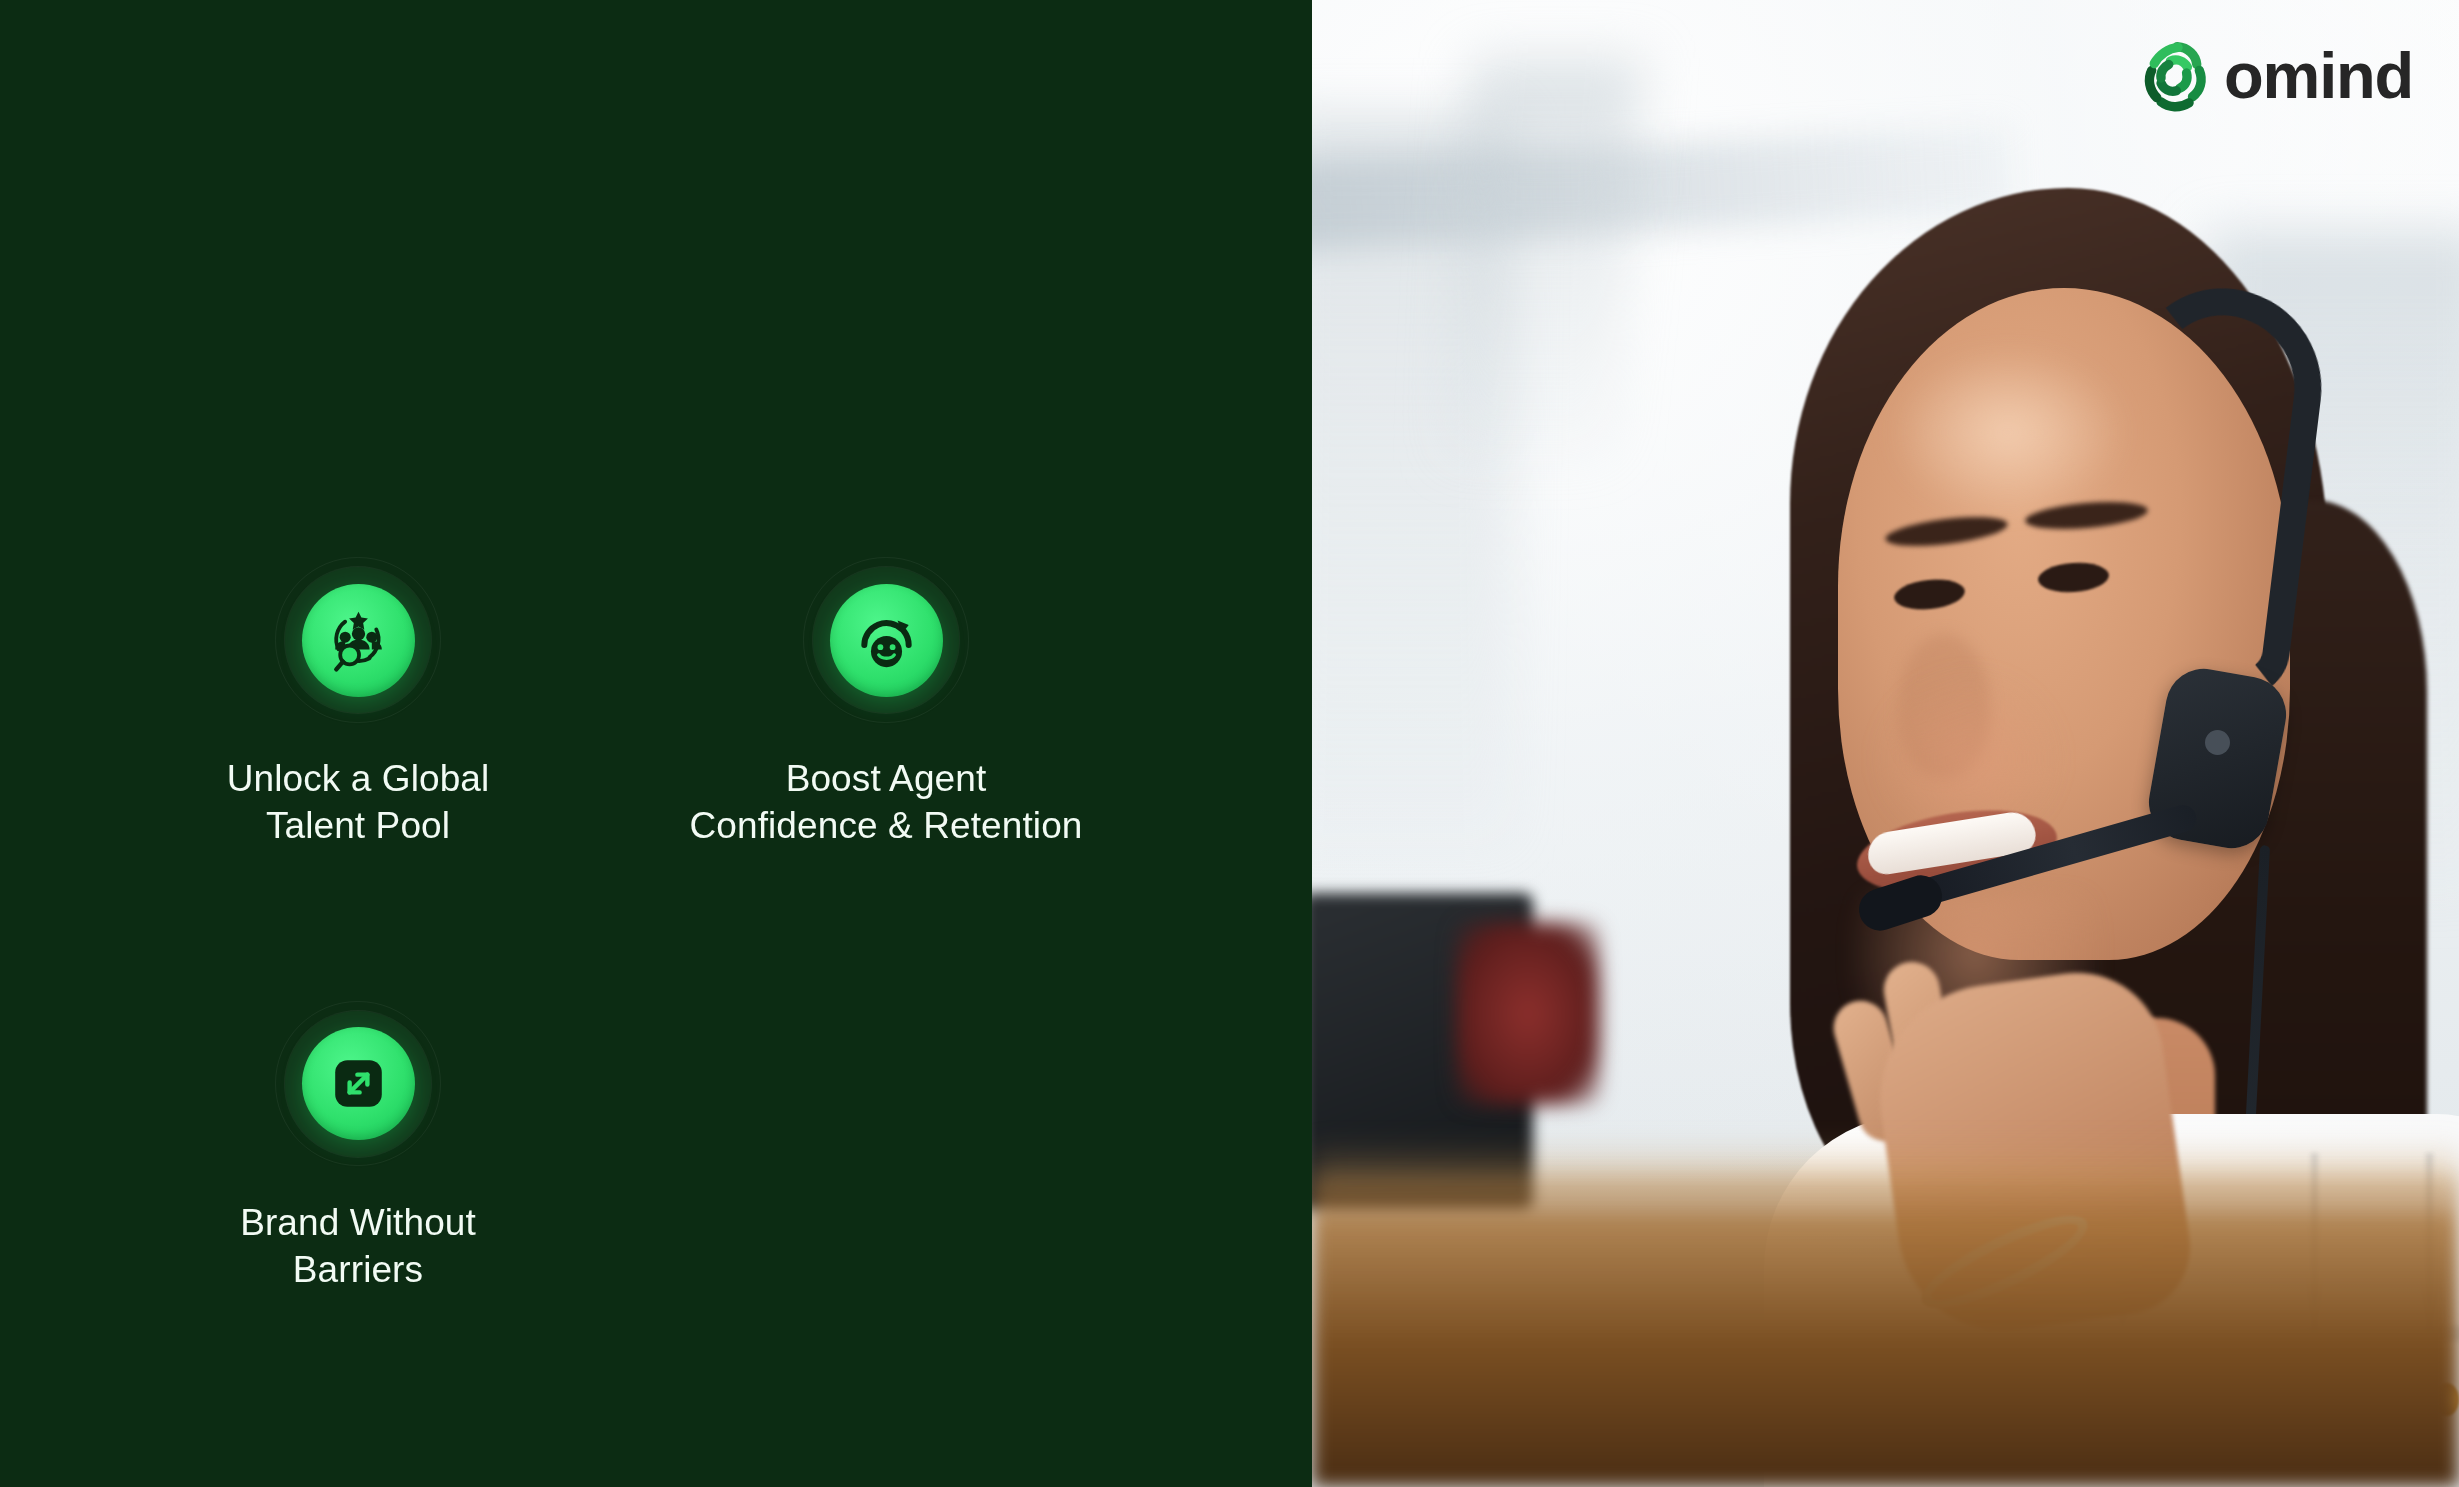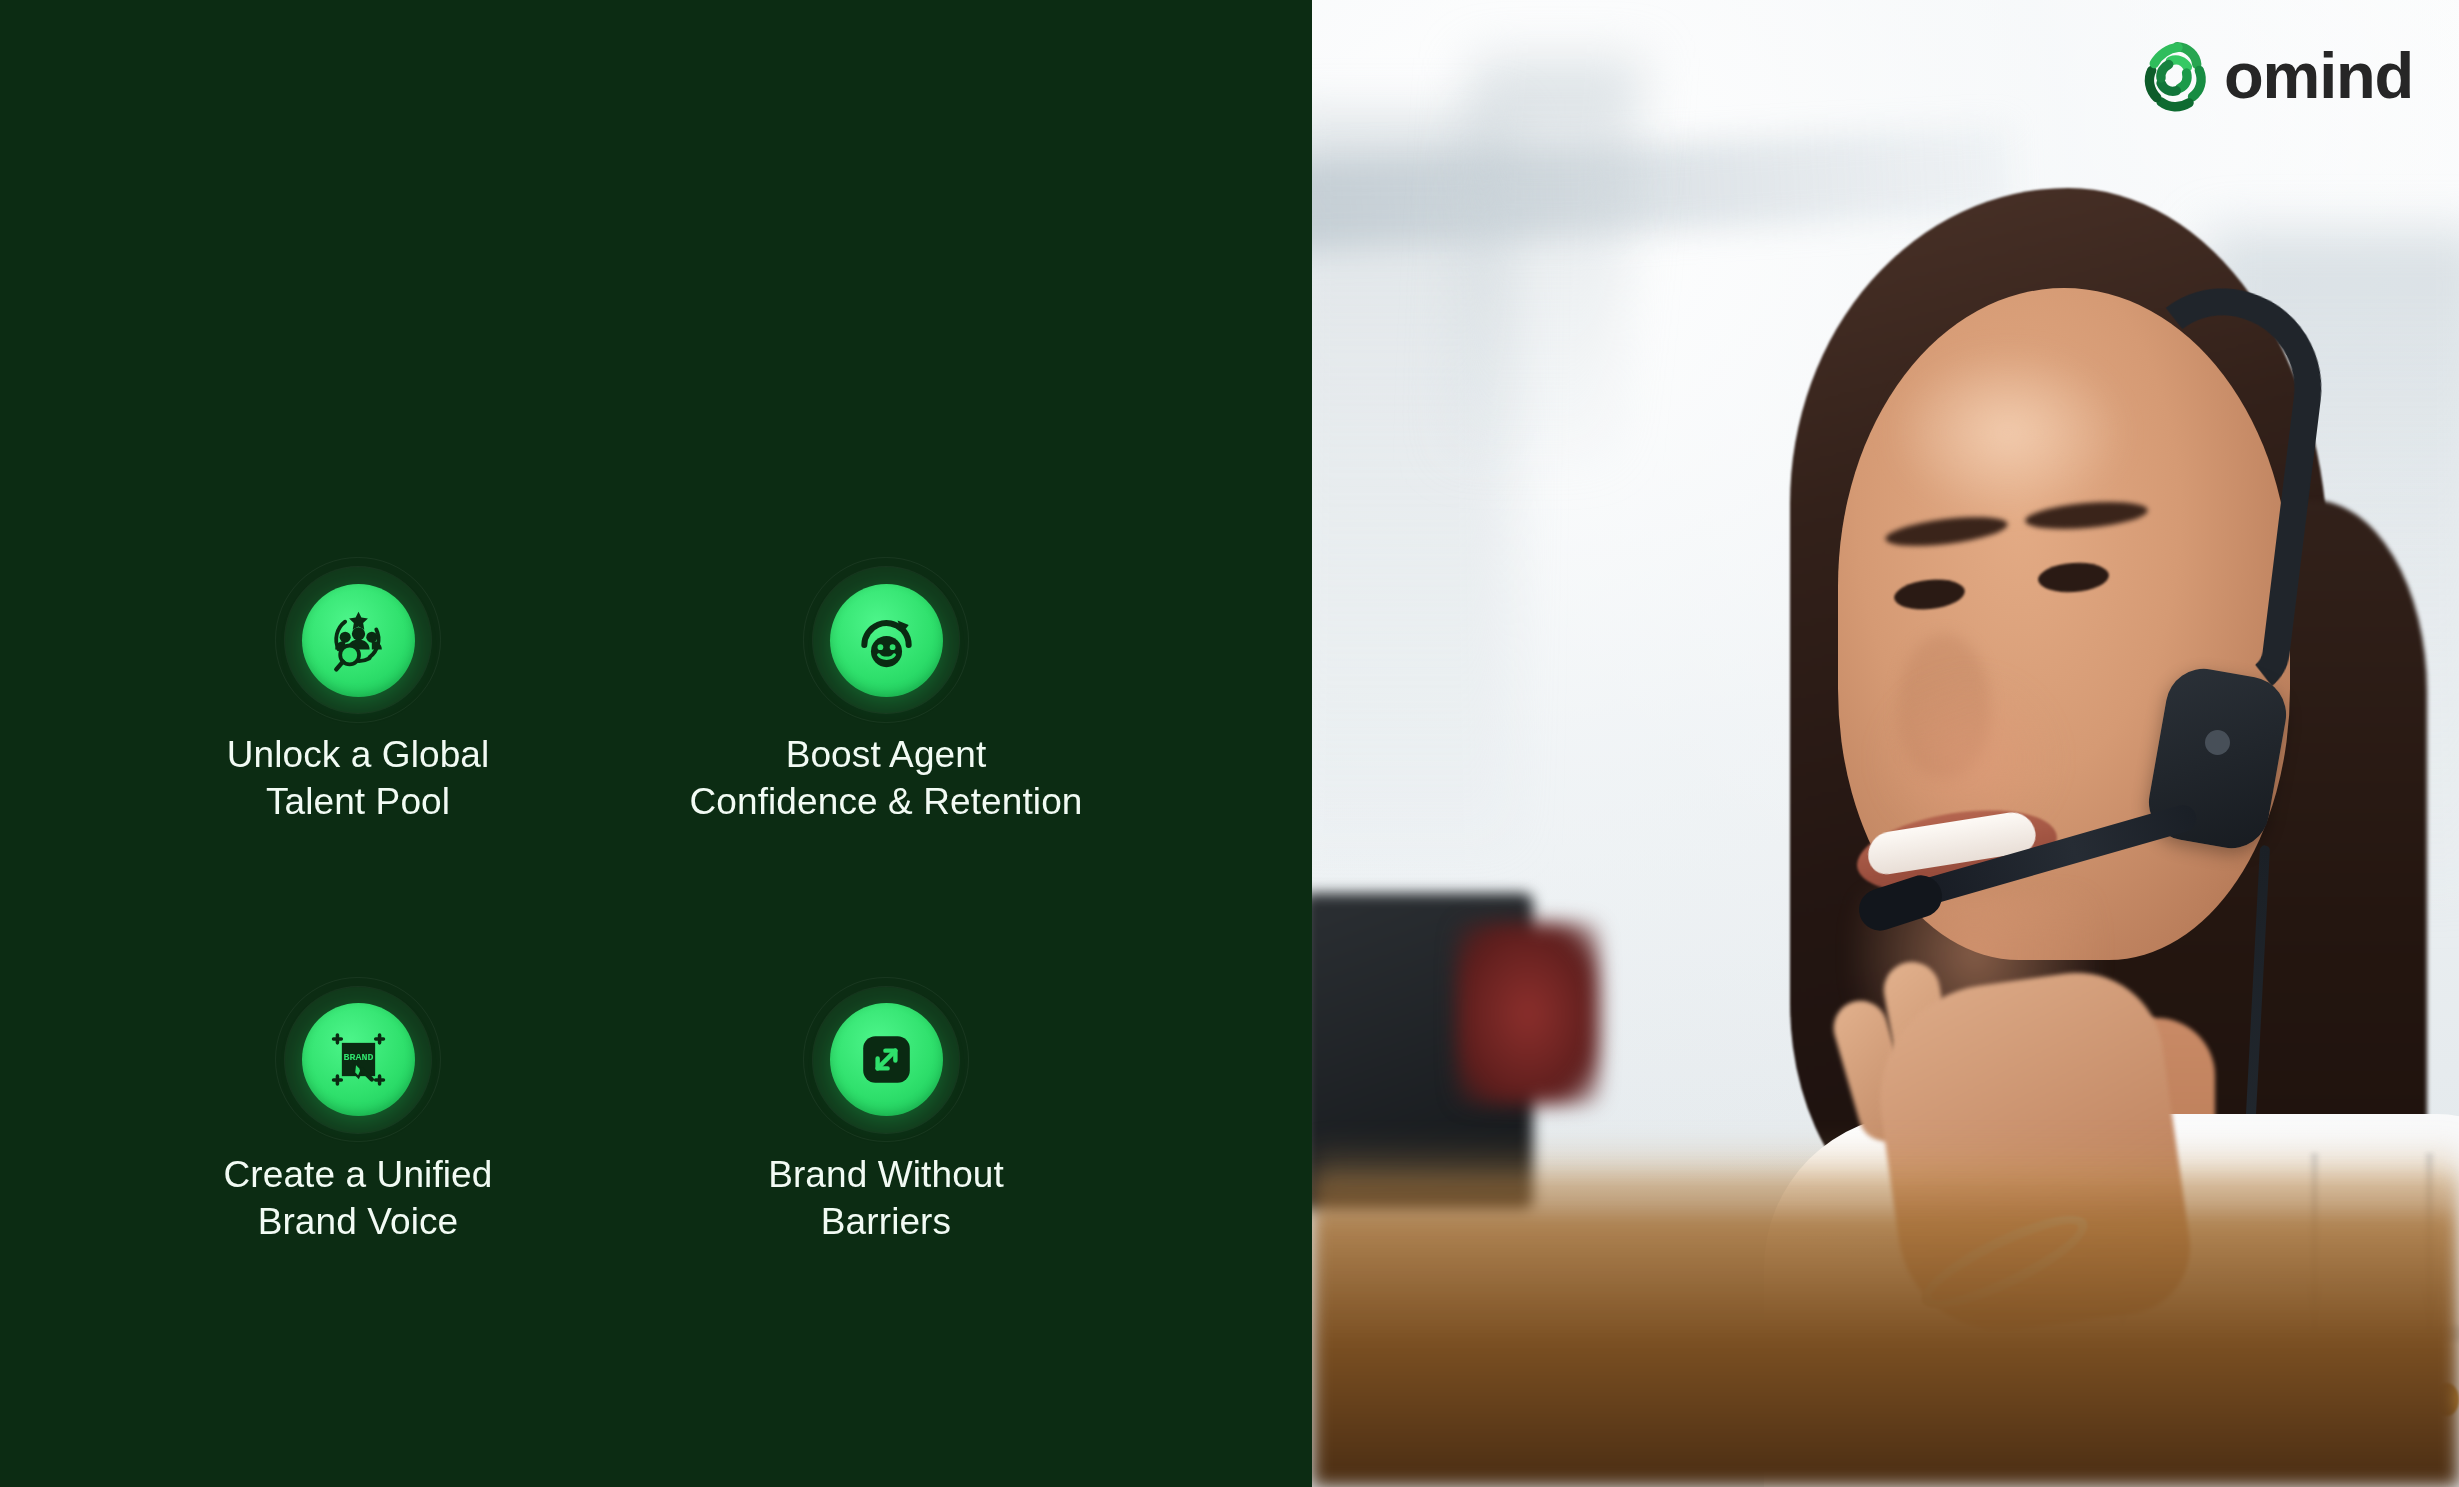--- a/index.html
+++ b/index.html
@@ -61,21 +61,21 @@
   }
   .icon-disc {
     width:113px; height:113px;
     border-radius:50%;
     background:radial-gradient(circle at 42% 34%, #4df58a 0%, #2fe06c 55%, #17c356 100%);
     display:flex; align-items:center; justify-content:center;
     box-shadow:0 5.8px 21px rgba(25,200,90,0.30), inset 0 -3.8px 9.6px rgba(0,60,20,0.22);
   }
   .icon-disc svg { display:block; }
   .feature-label {
-    margin-top:18px;
+    margin-top:42px;
     text-align:center;
     color:#f2fbf4;
     font-size:37px;
     line-height:1.28;
     font-weight:400;
     white-space:pre-line;
     letter-spacing:0.1px;
   }
 
   
@@ -390,37 +390,20 @@
               <circle cx="26.5" cy="38" r="2.6" fill="#2fe06c"></circle>
               <circle cx="37.5" cy="38" r="2.6" fill="#2fe06c"></circle>
               <path d="M25 45c2.6 4 11.4 4 14 0" stroke="#2fe06c" stroke-width="3" stroke-linecap="round"></path>
             </svg>
           </div>
         </div>
         <div class="feature-label">Boost Agent
 Confidence &amp; Retention</div>
       </div>
 
-      <div class="cell">
-        <div class="icon-wrap">
-          <div class="icon-disc">
-            <svg width="71" height="71" viewBox="0 0 64 64" fill="none">
-              <rect x="17" y="17" width="30" height="30" fill="#0a2a12"></rect>
-              <g stroke="#0a2a12" stroke-width="3.2" stroke-linecap="round">
-                <path d="M13 10v7M9.5 13.5h7M51 10v7M47.5 13.5h7M13 47v7M9.5 50.5h7M51 47v7M47.5 50.5h7"></path>
-              </g>
-              <text x="32" y="32" font-family="'Liberation Mono', monospace" font-size="9" font-weight="700" fill="#2fe06c" text-anchor="middle">BRAND</text>
-              <path d="M29 35l6 6-3 7-4-4z" fill="#2fe06c" stroke="#0a2a12" stroke-width="2"></path>
-              <path d="M35 41l9 9" stroke="#0a2a12" stroke-width="4" stroke-linecap="round"></path>
-            </svg>
-          </div>
-        </div>
-        <div class="feature-label">Create a Unified
-Brand Voice</div>
-      </div>
 
       <div class="cell">
         <div class="icon-wrap">
           <div class="icon-disc">
             <svg width="71" height="71" viewBox="0 0 64 64" fill="none">
               <rect x="11" y="11" width="42" height="42" rx="11" fill="#0a2a12"></rect>
               <path d="M24 40L40 24" stroke="#2fe06c" stroke-width="4" stroke-linecap="round"></path>
               <path d="M31 24h9v9" stroke="#2fe06c" stroke-width="4" stroke-linecap="round" stroke-linejoin="round"></path>
               <path d="M33 40h-9v-9" stroke="#2fe06c" stroke-width="4" stroke-linecap="round" stroke-linejoin="round"></path>
             </svg>

